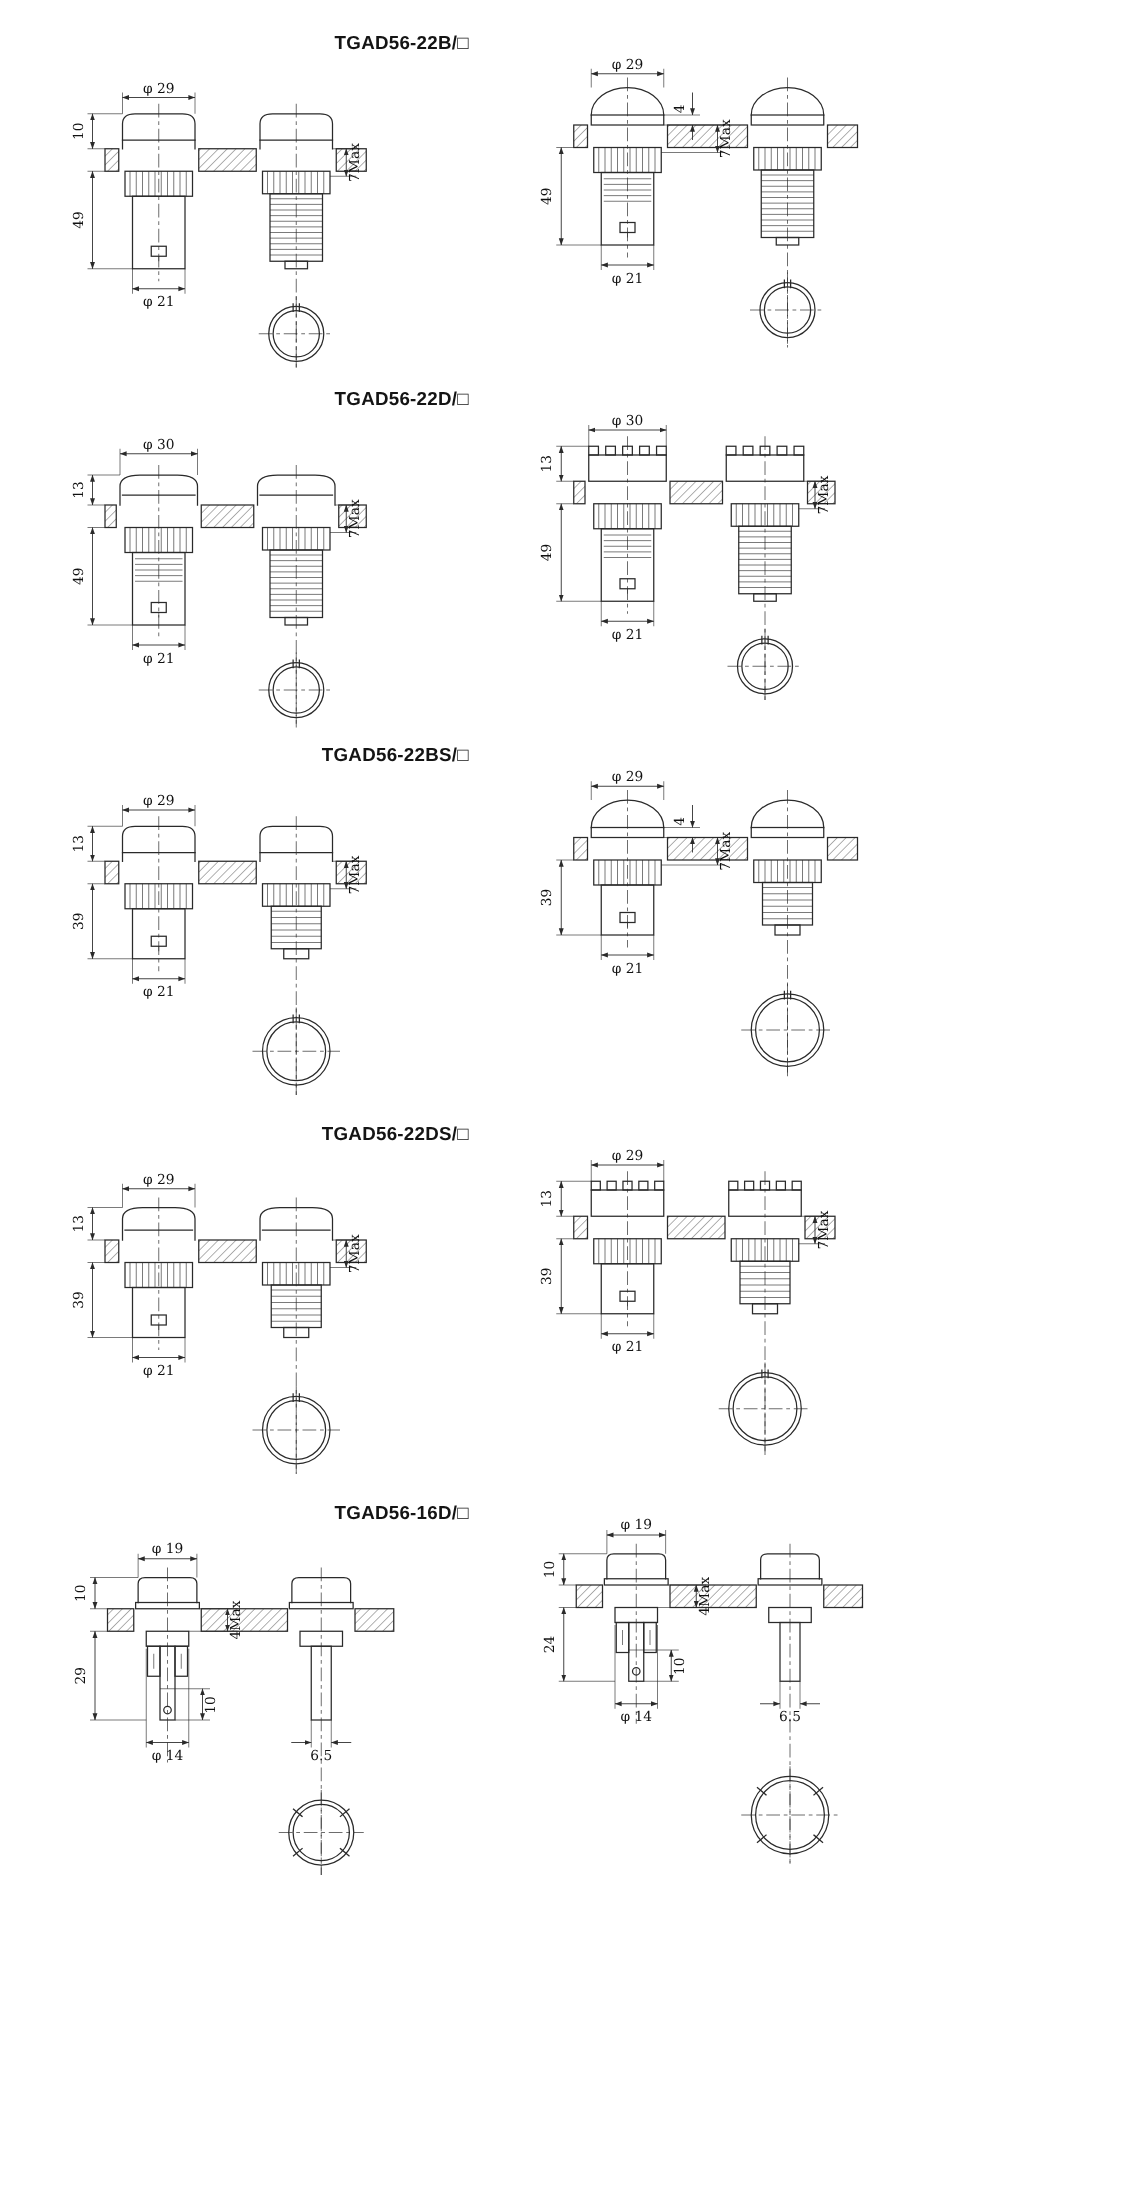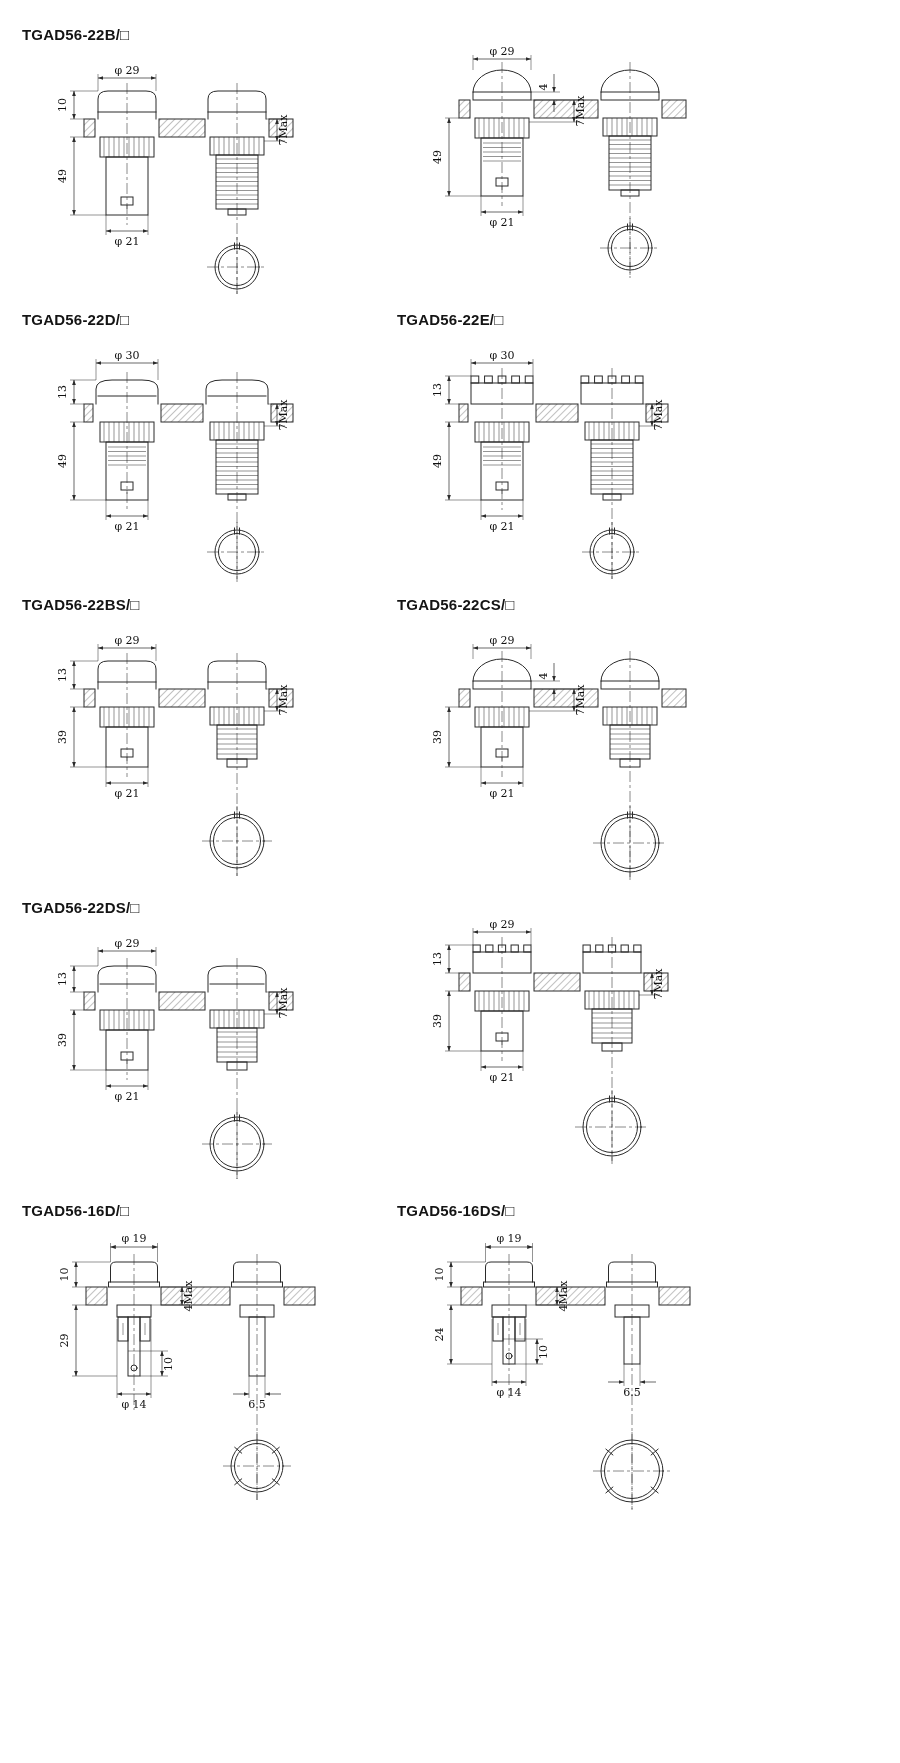--- a/index.html
+++ b/index.html
@@ -9,20 +9,21 @@
     font-family:"Liberation Sans", sans-serif;
     color:#151515;
   }
   .page { padding-top:14px; }
   .grid { display:grid; grid-template-columns:375px 1fr; }
   .panel { padding:12px 0 4px 22px; }
   .title {
     font-size:15px; font-weight:bold; color:#141414;
     letter-spacing:0.2px; margin-bottom:2px;
     font-family:"Liberation Sans", sans-serif;
+    text-align:right;
   }
   svg.drawing { display:block; overflow:visible; }
   .ln    { stroke:#2a2a2a; stroke-width:1;   fill:none; stroke-linecap:square; }
   .thin  { stroke:#2a2a2a; stroke-width:0.5; fill:none; }
   .dimln { stroke:#2a2a2a; stroke-width:0.7; fill:none; }
   .cl    { stroke:#2a2a2a; stroke-width:0.55; fill:none; stroke-dasharray:11 3 3 3; }
   .hatch { fill:url(#hatch); stroke:#2a2a2a; stroke-width:1; }
   text.dim {
     font-family:"DejaVu Serif", serif;
     font-size:11px; fill:#111; 
@@ -285,21 +286,20 @@
           <circle cx="215" cy="222" r="22" class="ln"></circle>
           <circle cx="215" cy="222" r="18.5" class="ln"></circle>
           <line x1="185" y1="222" x2="245" y2="222" class="cl"></line>
           <line x1="215" y1="192" x2="215" y2="252" class="cl"></line>
           <line x1="212.5" y1="198" x2="212.5" y2="204" class="ln"></line>
           <line x1="217.5" y1="198" x2="217.5" y2="204" class="ln"></line>
         </svg>
     </section>
 
     <section class="panel">
-      <h2 class="title">TGAD56-22E/□</h2>
       <svg class="drawing" width="430" height="250" viewBox="0 0 430 250" role="img">
           <line x1="105" y1="38" x2="105" y2="180" class="cl"></line>
           <line x1="215" y1="38" x2="215" y2="252" class="cl"></line>
           <rect x="62" y="74" width="9" height="18" class="hatch"></rect>
           <rect x="139" y="74" width="42" height="18" class="hatch"></rect>
           <rect x="249" y="74" width="22" height="18" class="hatch"></rect>
           <rect x="74" y="53" width="62" height="21" class="ln"></rect>
           <rect x="74" y="46" width="7.75" height="7" class="ln"></rect>
           <rect x="87.5625" y="46" width="7.75" height="7" class="ln"></rect>
           <rect x="101.125" y="46" width="7.75" height="7" class="ln"></rect>
@@ -451,21 +451,20 @@
           <circle cx="215" cy="226" r="27" class="ln"></circle>
           <circle cx="215" cy="226" r="23.5" class="ln"></circle>
           <line x1="180" y1="226" x2="250" y2="226" class="cl"></line>
           <line x1="215" y1="191" x2="215" y2="261" class="cl"></line>
           <line x1="212.5" y1="197" x2="212.5" y2="203" class="ln"></line>
           <line x1="217.5" y1="197" x2="217.5" y2="203" class="ln"></line>
         </svg>
     </section>
 
     <section class="panel">
-      <h2 class="title">TGAD56-22CS/□</h2>
       <svg class="drawing" width="430" height="268" viewBox="0 0 430 268" role="img">
           <line x1="105" y1="36" x2="105" y2="162" class="cl"></line>
           <line x1="233" y1="36" x2="233" y2="265" class="cl"></line>
           <rect x="62" y="74" width="11" height="18" class="hatch"></rect>
           <rect x="137" y="74" width="64" height="18" class="hatch"></rect>
           <rect x="265" y="74" width="24" height="18" class="hatch"></rect>
           <path d="M 76 66 A 29 22 0 0 1 134 66" class="ln"></path>
           <rect x="76" y="66" width="58" height="8" class="ln"></rect>
           <rect x="78" y="92" width="54" height="20" class="ln"></rect>
           <line x1="82" y1="92" x2="82" y2="112" class="thin"></line>
@@ -742,21 +741,20 @@
           <line x1="201" y1="245" x2="269" y2="245" class="cl"></line>
           <line x1="235" y1="211" x2="235" y2="279" class="cl"></line>
           <line x1="250.32088886237955" y1="257.8557521937308" x2="257.21528885045035" y2="263.64084068090966" class="ln"></line>
           <line x1="219.67911113762045" y1="257.8557521937308" x2="212.78471114954965" y2="263.64084068090966" class="ln"></line>
           <line x1="219.67911113762045" y1="232.14424780626922" x2="212.78471114954965" y2="226.35915931909037" class="ln"></line>
           <line x1="250.32088886237955" y1="232.14424780626922" x2="257.21528885045035" y2="226.35915931909034" class="ln"></line>
         </svg>
     </section>
 
     <section class="panel">
-      <h2 class="title">TGAD56-16DS/□</h2>
       <svg class="drawing" width="430" height="330" viewBox="0 0 430 330" role="img">
           <line x1="112" y1="33" x2="112" y2="177" class="cl"></line>
           <line x1="235" y1="33" x2="235" y2="289" class="cl"></line>
           <rect x="64" y="66" width="21" height="18" class="hatch"></rect>
           <rect x="139" y="66" width="69" height="18" class="hatch"></rect>
           <rect x="262" y="66" width="31" height="18" class="hatch"></rect>
           <path d="M 88.5 61 L 88.5 46 Q 88.5 41 94 41 L 130 41 Q 135.5 41 135.5 46 L 135.5 61" class="ln"></path>
           <rect x="86.5" y="61" width="51" height="5" class="ln"></rect>
           <rect x="95" y="84" width="34" height="12" class="ln"></rect>
           <path d="M 211.5 61 L 211.5 46 Q 211.5 41 217 41 L 253 41 Q 258.5 41 258.5 46 L 258.5 61" class="ln"></path>

